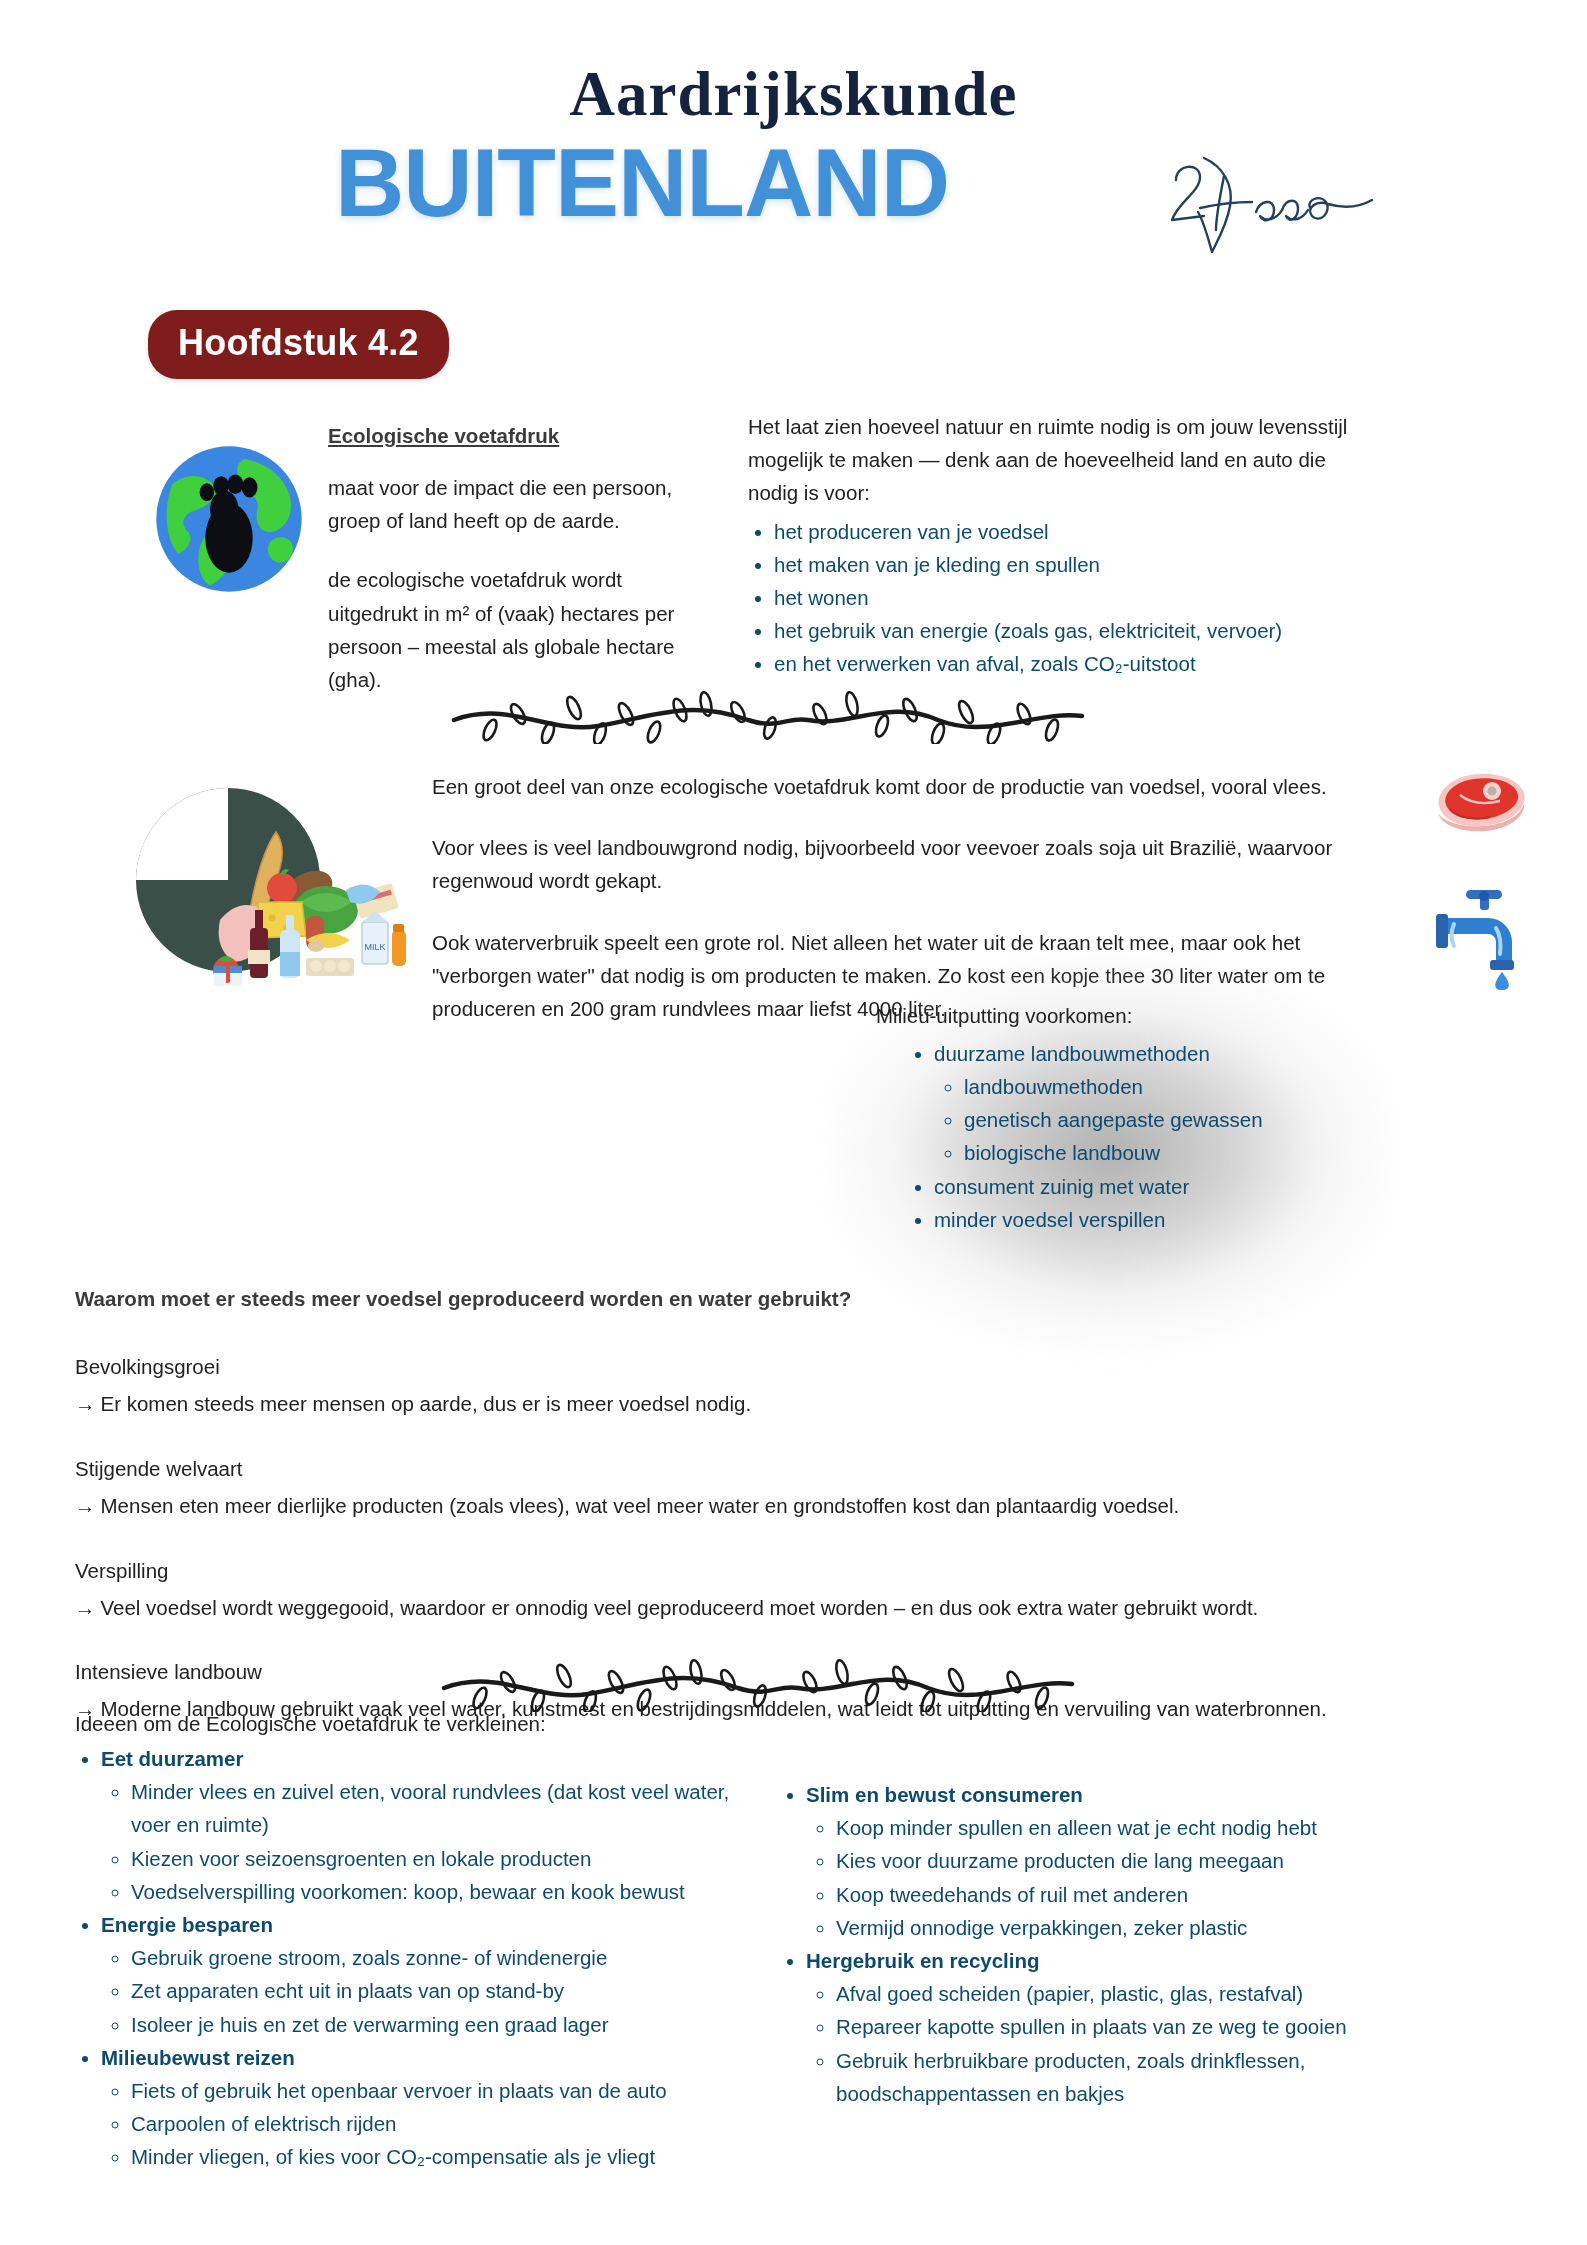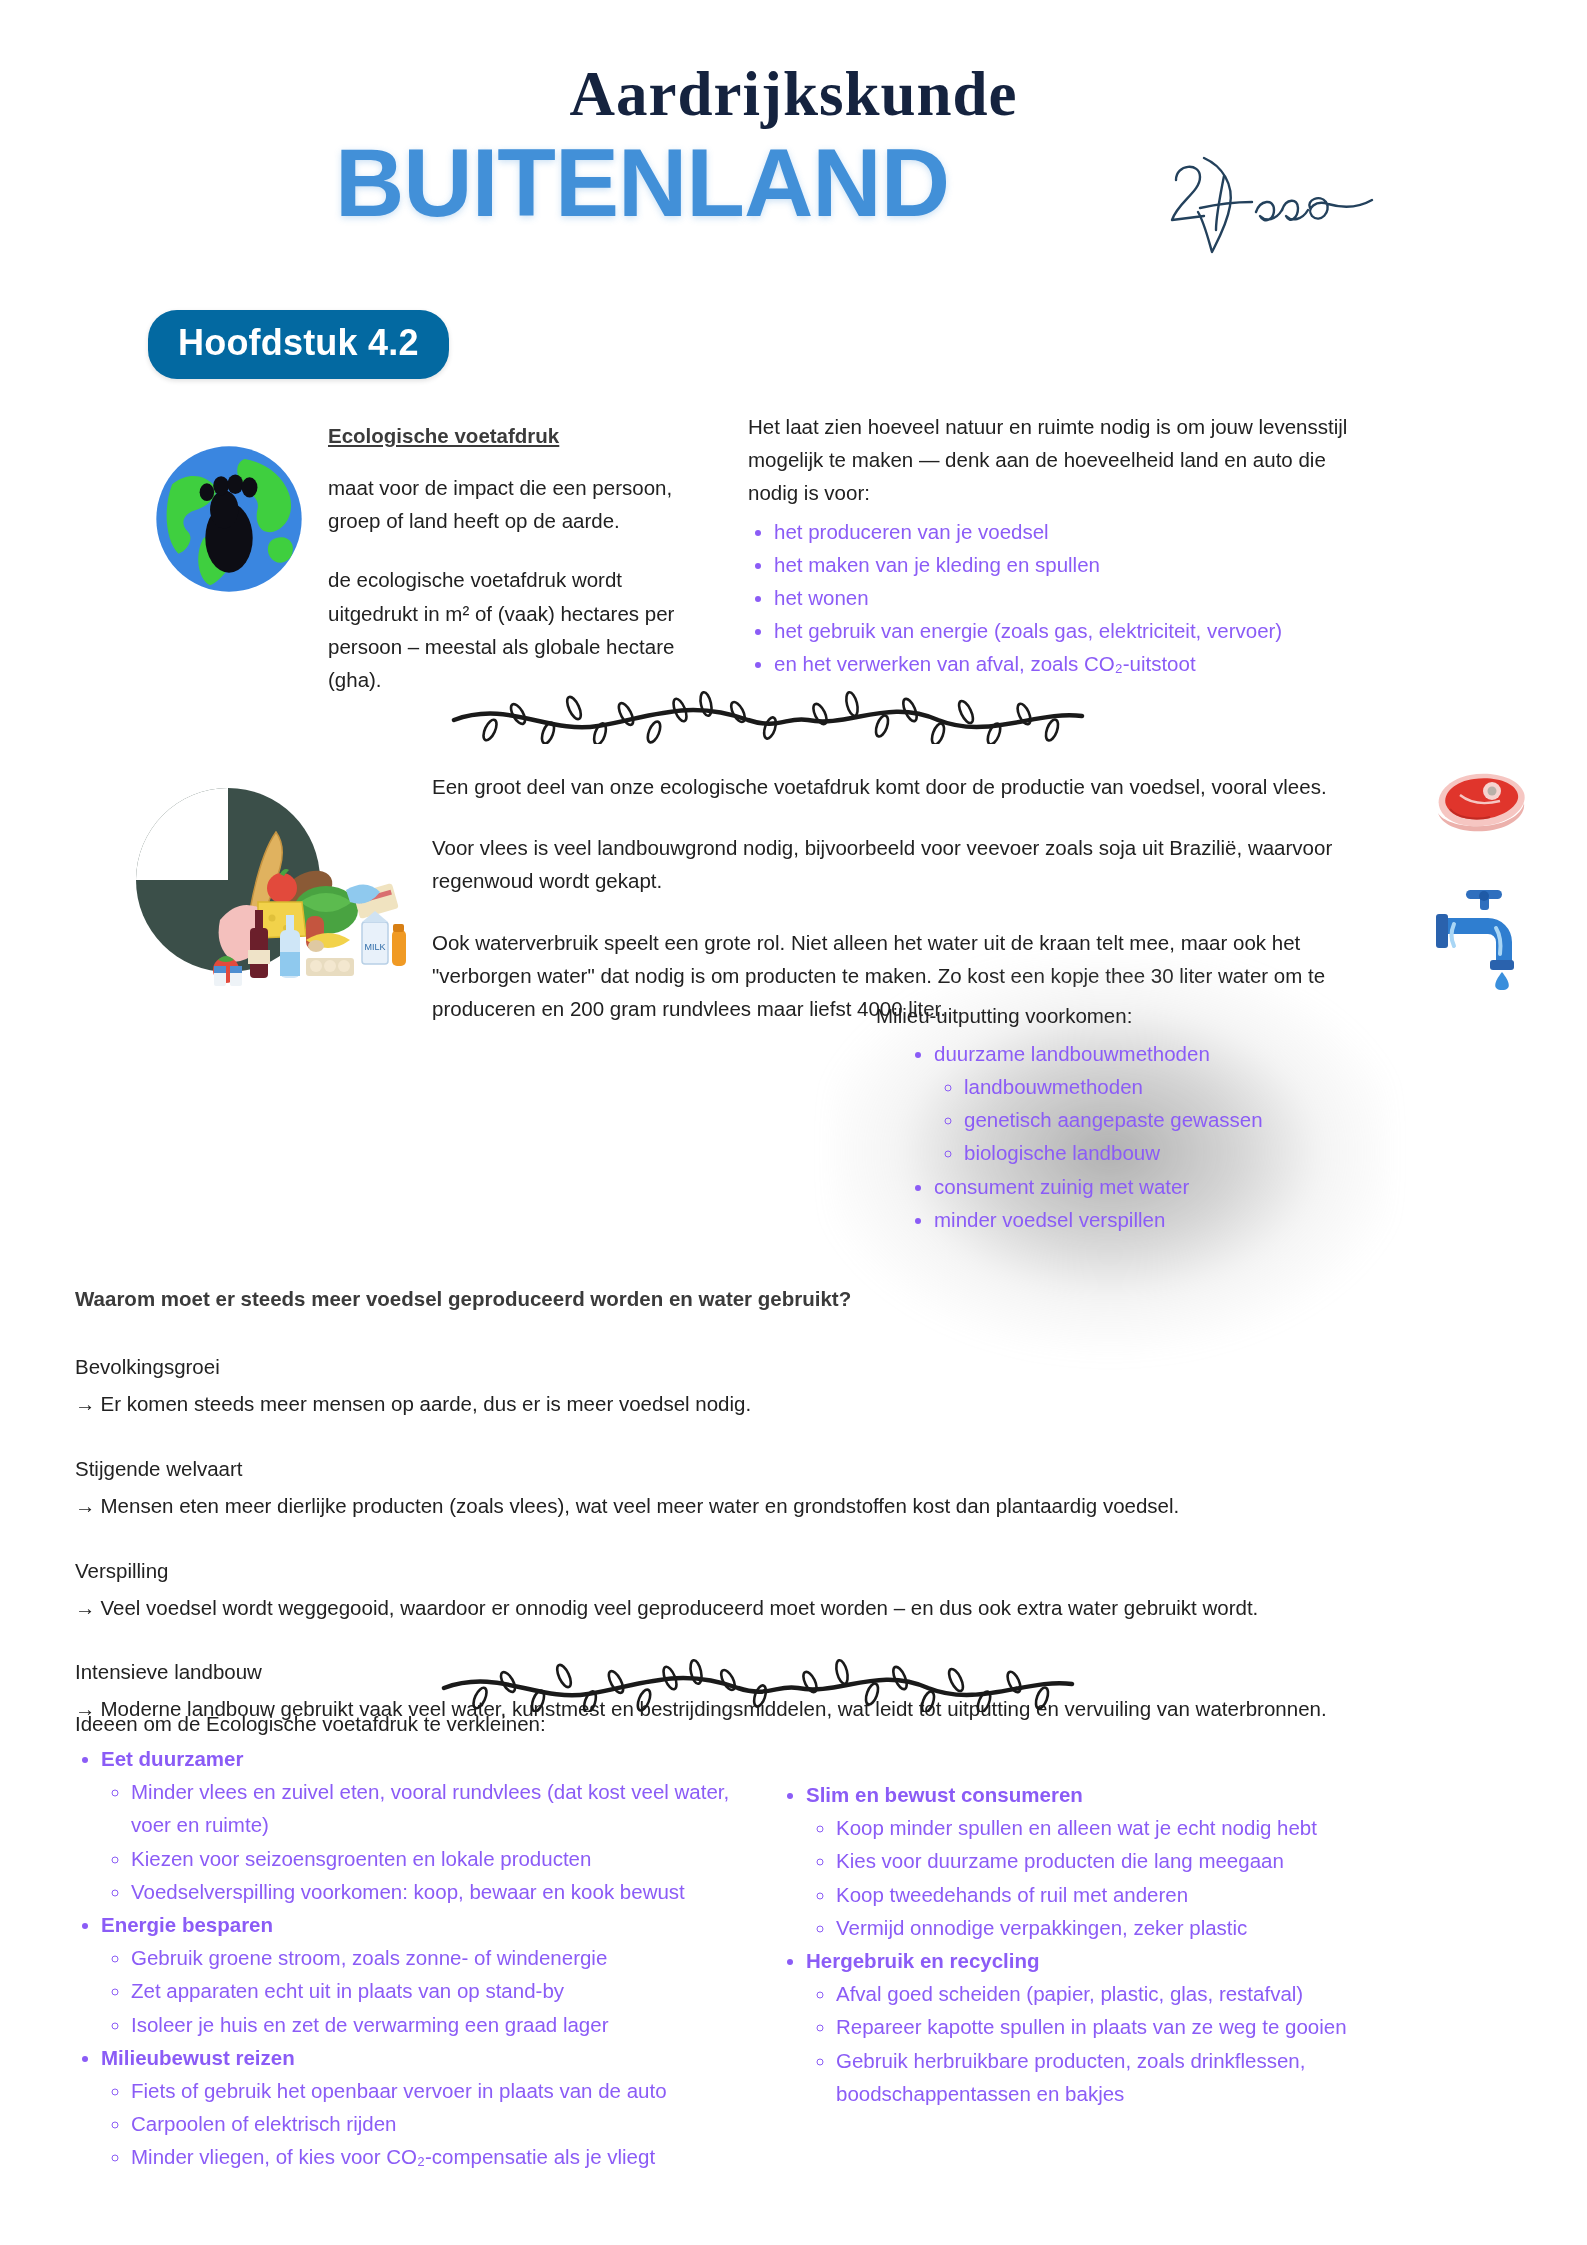--- a/index.html
+++ b/index.html
@@ -30,33 +30,33 @@
     font-weight:700; font-size:96px; letter-spacing:-1px;
     color:#4290d8;
     text-shadow:0 2px 7px rgba(66,144,216,0.28);
   }
   .handwritten {
     position:absolute; left:1160px; top:150px;
     width:240px; height:110px;
   }
   .badge {
     position:absolute; left:148px; top:310px;
-    background:#0369a1; color:#ffffff;
+    background:#7f1d1d; color:#ffffff;
     font-weight:700; font-size:36px;
     padding:12px 30px 15px 30px;
     border-radius:29px;
     letter-spacing:0.2px;
     box-shadow:0 2px 5px rgba(0,0,0,0.12);
   }
 
   
   .para { font-size:20.5px; line-height:1.62; color:#212121; }
   .bold-head { font-weight:700; font-size:20.5px; color:#3b3b3b; }
   ul.lst { margin:0; padding-left:26px; }
-  ul.lst li { font-size:20.5px; line-height:1.62; color:#8b5cf6; margin:0; }
+  ul.lst li { font-size:20.5px; line-height:1.62; color:#0c4a6e; margin:0; }
   ul.lvl1 { list-style-type:disc; }
   ul.lvl2 { list-style-type:circle; padding-left:30px; margin:0; }
 
   
   .globe-icon { position:absolute; left:150px; top:440px; width:158px; height:158px; }
   .s1-left { position:absolute; left:328px; top:424px; width:355px; }
   .s1-left .bold-head { display:block; margin-bottom:23px;text-decoration:underline; }
   .s1-left .para + .para { margin-top:26px; }
   .s1-right { position:absolute; left:748px; top:410px; width:620px; }
   .s1-right ul { margin-top:5px; }

